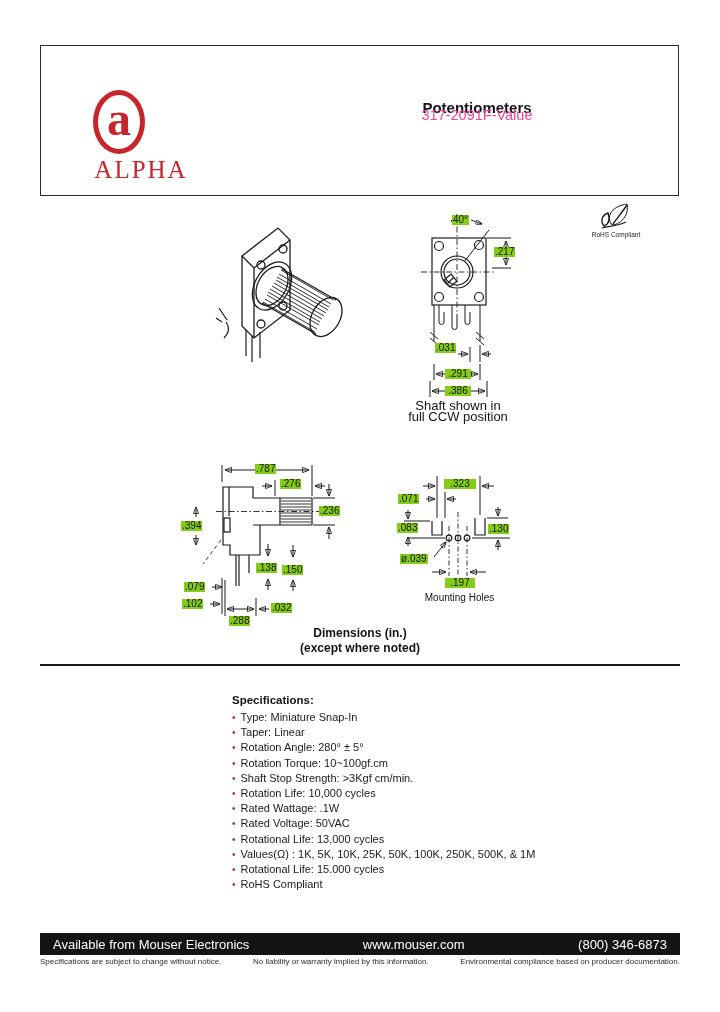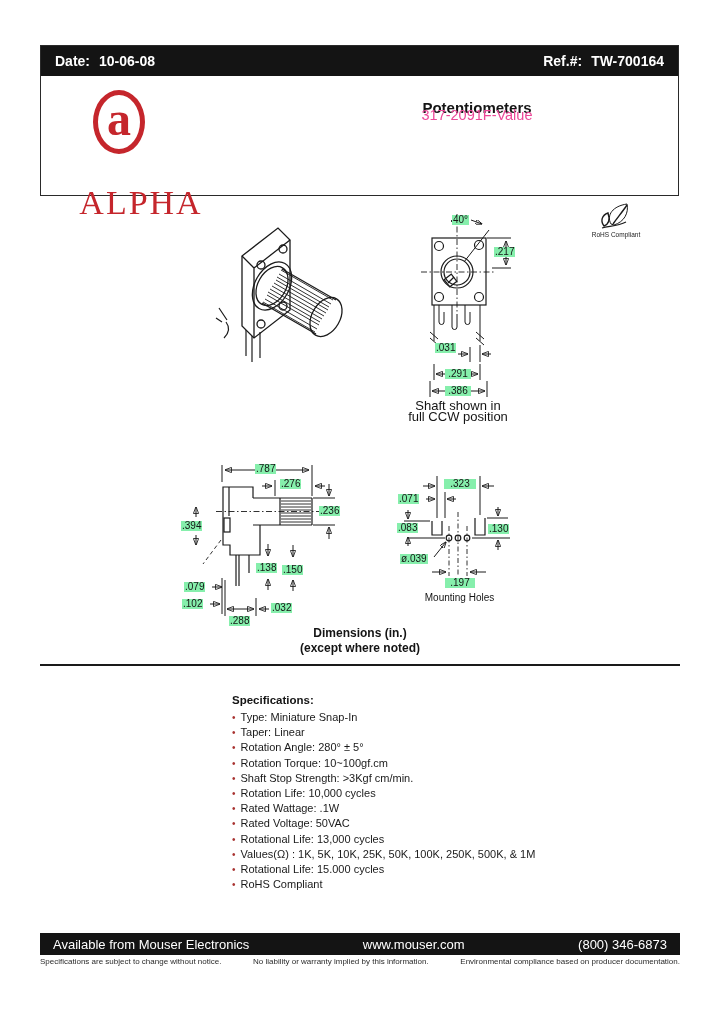--- a/index.html
+++ b/index.html
@@ -7,28 +7,28 @@
         font-family:"Liberation Sans",sans-serif;color:#111;}
   
   .frame{position:absolute;left:40px;top:45px;width:639px;height:151px;border:1px solid #2a2a2a;box-sizing:border-box;}
   .topbar{position:absolute;left:0;top:0;right:0;height:30px;background:#141414;color:#fff;
           display:flex;justify-content:space-between;align-items:center;padding:0 14px;font-size:14px;font-weight:bold;}
   .topbar .val{margin-left:9px;font-weight:bold;}
   .logo-oval{position:absolute;left:52px;top:44px;width:42px;height:54px;border:5px solid #c5262c;border-radius:50%;
              display:flex;align-items:center;justify-content:center;}
   .logo-oval .a{font-family:"Liberation Serif",serif;font-weight:bold;font-size:48px;line-height:1;color:#c5262c;margin-top:-6px;}
   .logo-word{position:absolute;left:27px;top:110px;width:146px;text-align:center;font-family:"Liberation Serif",serif;
-             font-size:34px;letter-spacing:2px;color:#c5262c;margin-top:28px;}
+             font-size:25px;letter-spacing:2px;color:#c5262c;}
   .prod-title{position:absolute;left:286px;top:53px;width:300px;text-align:center;font-size:15px;font-weight:bold;color:#151515;}
   .part-no{position:absolute;left:286px;top:61px;width:300px;text-align:center;font-size:14.5px;color:#ec4899;}
   
   .draw{position:absolute;}
   .draw svg{position:absolute;left:0;top:0;}
   line,path,rect.dr,circle.dr,ellipse.dr{stroke:#1b1b1b;fill:none;}
-  .dim{position:absolute;font-size:10px;line-height:10px;background:#86efac;padding:0 1px;white-space:nowrap;
+  .dim{position:absolute;font-size:10px;line-height:10px;background:#84cc16;padding:0 1px;white-space:nowrap;
        color:#141414;text-align:center;}
   .cap{position:absolute;font-size:13px;line-height:11px;color:#141414;text-align:center;white-space:nowrap;}
   .rohs{position:absolute;left:586px;top:202px;width:60px;text-align:center;}
   .rohs-label{font-size:6.5px;color:#222;margin-top:1px;}
   .units{position:absolute;left:270px;top:626px;width:180px;text-align:center;font-weight:bold;font-size:12px;line-height:14.5px;color:#141414;}
   .sep{position:absolute;left:40px;top:664px;width:640px;height:2px;background:#1a1a1a;}
   
   .specs{position:absolute;left:232px;top:694px;width:460px;}
   .specs h3{margin:0;font-size:11.5px;font-weight:bold;color:#141414;}
   .specs ul{list-style:none;margin:4px 0 0 0;padding:0;}
@@ -47,28 +47,20 @@
 
   <svg width="0" height="0" style="position:absolute">
     <defs>
       <marker id="ah" viewBox="0 0 8 6" refX="7.5" refY="3" markerWidth="7" markerHeight="5.2" orient="auto">
         <path d="M0,0 L8,3 L0,6 Z" fill="#1b1b1b" stroke="none"></path>
       </marker>
     </defs>
   </svg>
 
   <div class="frame">
-    <div class="topbar">
-      <span>
-        <span>Date:</span><span class="val">10-06-08</span>
-      </span>
-      <span>
-        <span>Ref.#:</span><span class="val">TW-700164</span>
-      </span>
-    </div>
     <div class="logo-oval">
       <span class="a">a</span>
     </div>
     <div class="logo-word">ALPHA</div>
     <div class="prod-title">Potentiometers</div>
     <div class="part-no">317-2091F-Value</div>
   </div>
 
   <div class="rohs">
     <svg width="40" height="28" viewBox="0 0 40 28" style="display:block;margin:0 auto">

